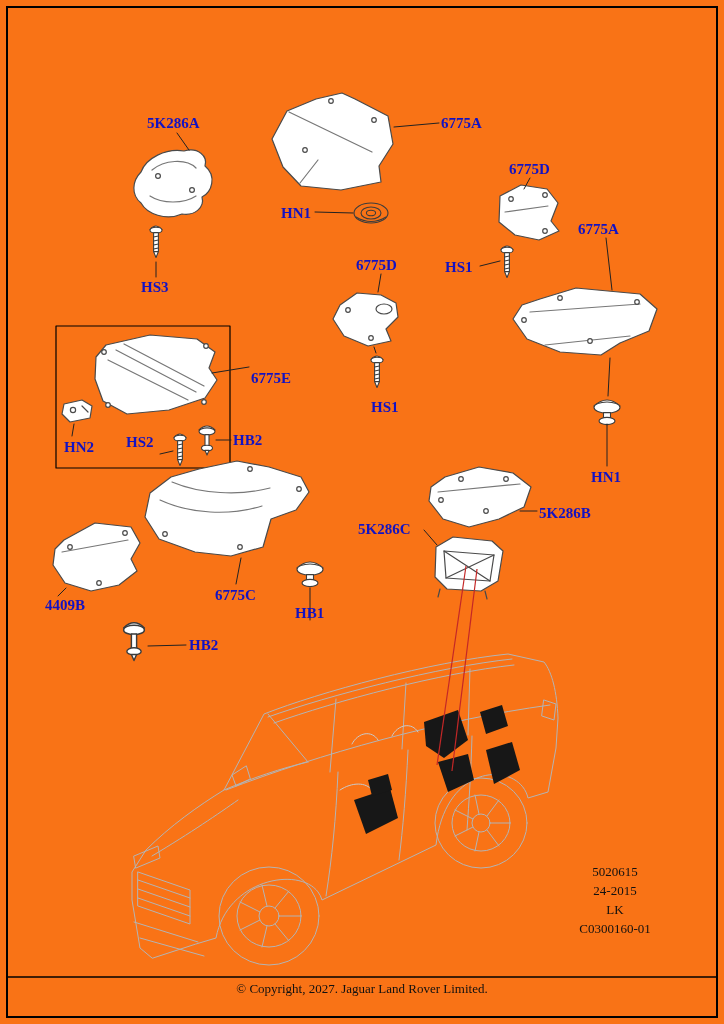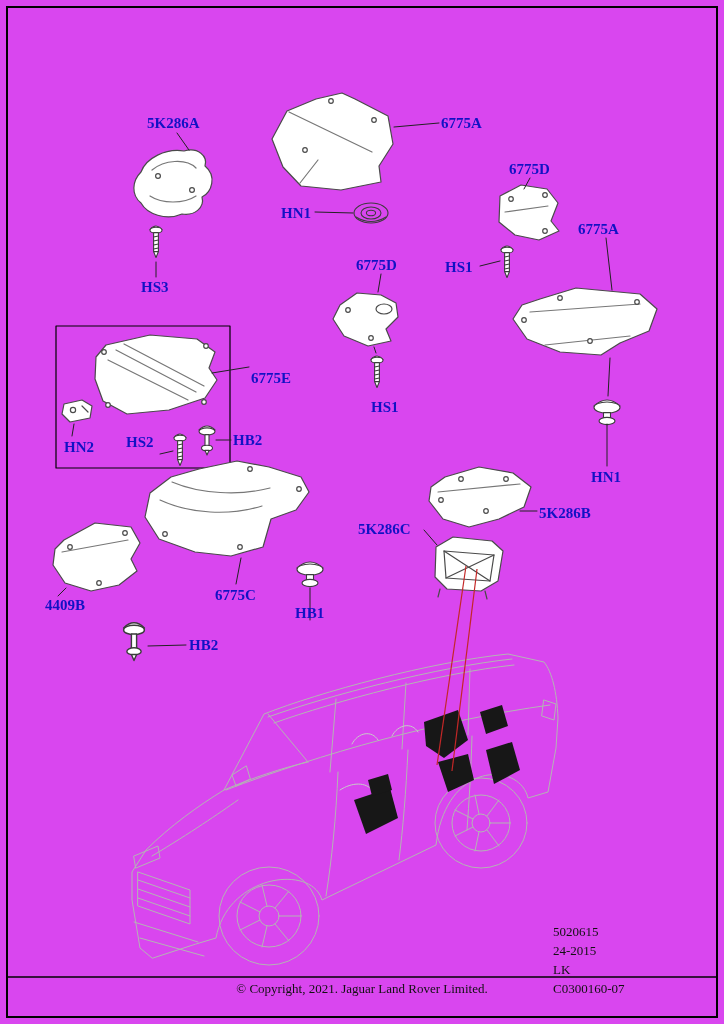--- a/index.html
+++ b/index.html
@@ -1,31 +1,31 @@
 <!DOCTYPE html>
 <html><head>
 <meta charset="utf-8">
 <style>
   * { margin:0; padding:0; box-sizing:border-box; }
   html,body { background:#fff; }
   .page {
-    position:relative; width:724px; height:1024px; background:#d946ef;
+    position:relative; width:724px; height:1024px; background:#f97316;
     font-family:"Liberation Serif", serif; overflow:hidden;
   }
   .frame {
     position:absolute; left:6px; top:6px; width:712px; height:1012px;
     border:2px solid #000; pointer-events:none;
   }
   svg.art { position:absolute; left:0; top:0; }
   .lbl {
     position:absolute; font:bold 15px "Liberation Serif", serif;
     color:#1212c4; line-height:16px; white-space:nowrap; cursor:pointer;
   }
   .docinfo {
-    position:absolute; left:553px; top:922px; width:124px; text-align:left;
+    position:absolute; left:553px; top:862px; width:124px; text-align:center;
     font:13px "Liberation Serif", serif; color:#111; line-height:19px;
   }
   .copy {
     position:absolute; left:8px; top:981px; width:708px; text-align:center;
     font:13px "Liberation Serif", serif; color:#111;
   }
 </style>
 </head>
 <body>
 
@@ -286,19 +286,19 @@
   <div class="lbl" style="left:358px;top:521px">5K286C</div>
   <div class="lbl" style="left:215px;top:587px">6775C</div>
   <div class="lbl" style="left:45px;top:597px">4409B</div>
   <div class="lbl" style="left:295px;top:605px">HB1</div>
   <div class="lbl" style="left:189px;top:637px">HB2</div>
 
   <div class="docinfo">
     <div>5020615</div>
     <div>24-2015</div>
     <div>LK</div>
-    <div>C0300160-07</div>
+    <div>C0300160-01</div>
   </div>
 
-  <div class="copy">© Copyright, 2021. Jaguar Land Rover Limited.</div>
+  <div class="copy">© Copyright, 2027. Jaguar Land Rover Limited.</div>
 
   <div class="frame"></div>
 </div>
 
 </body></html>

